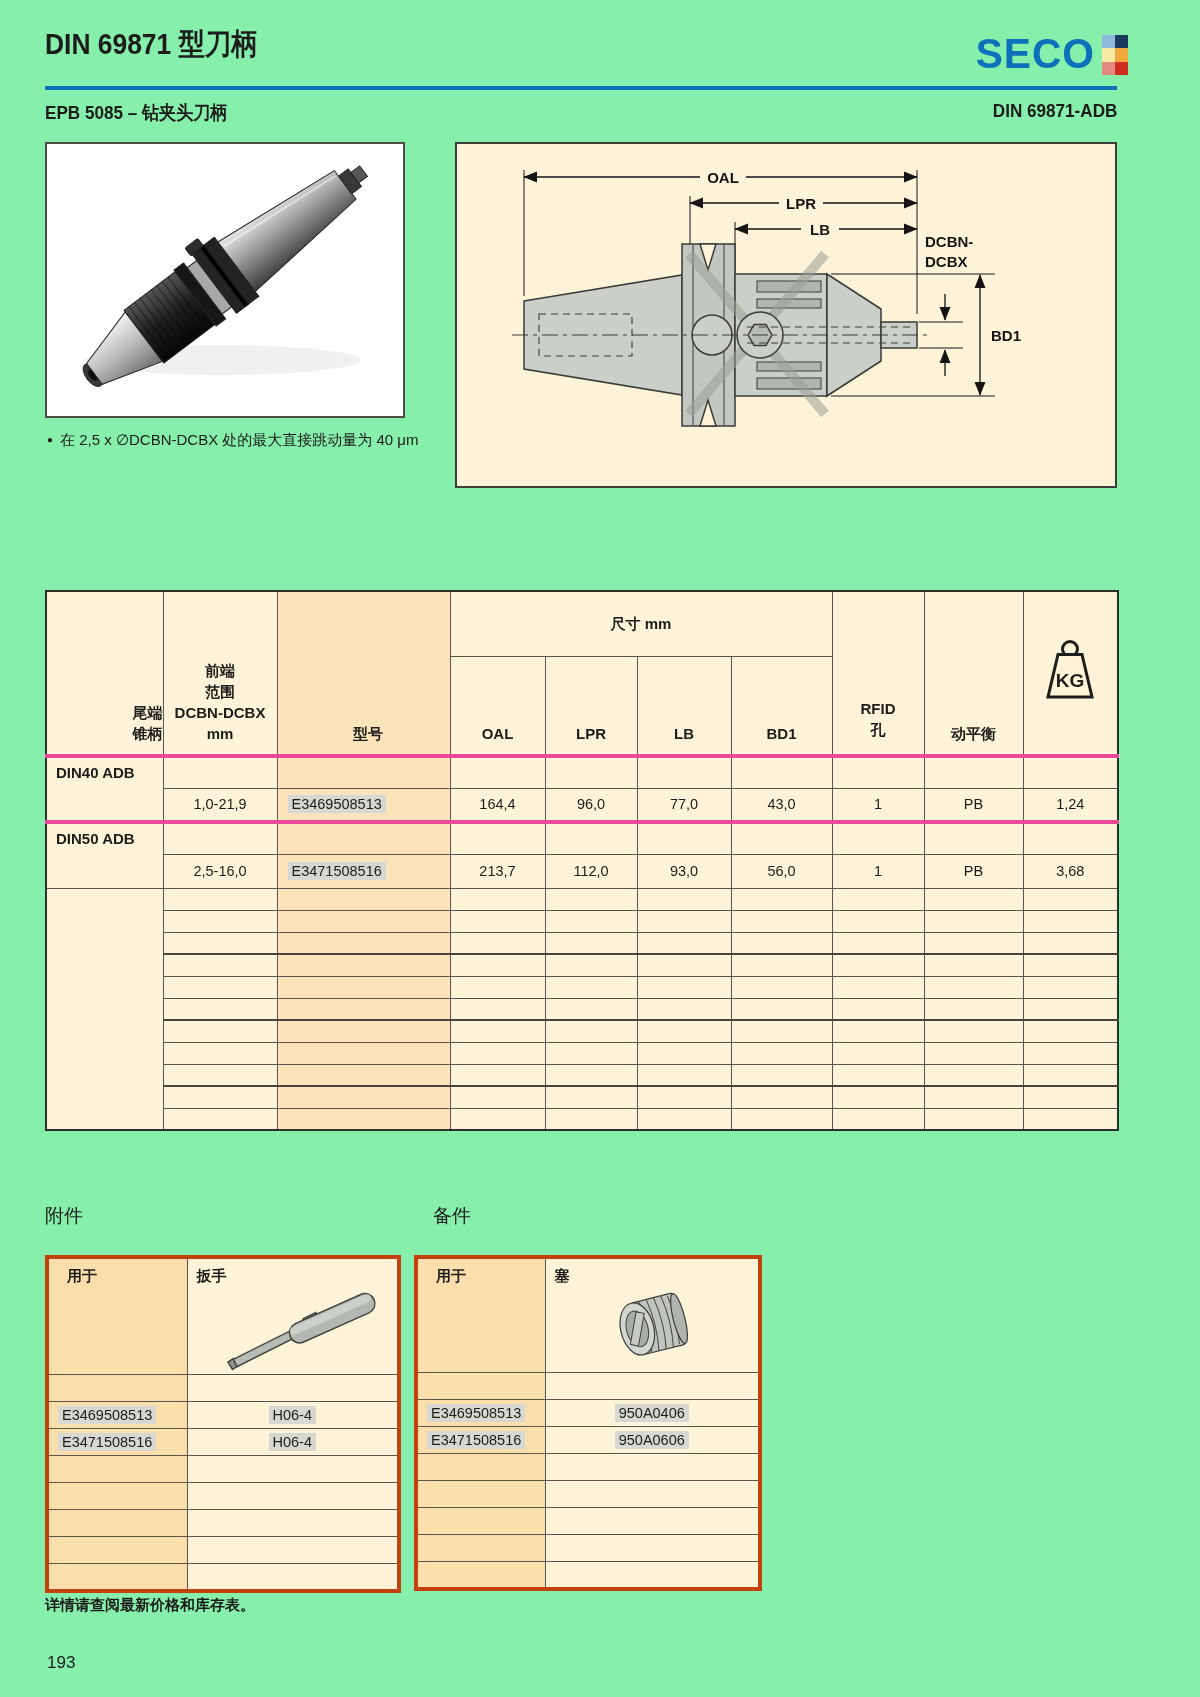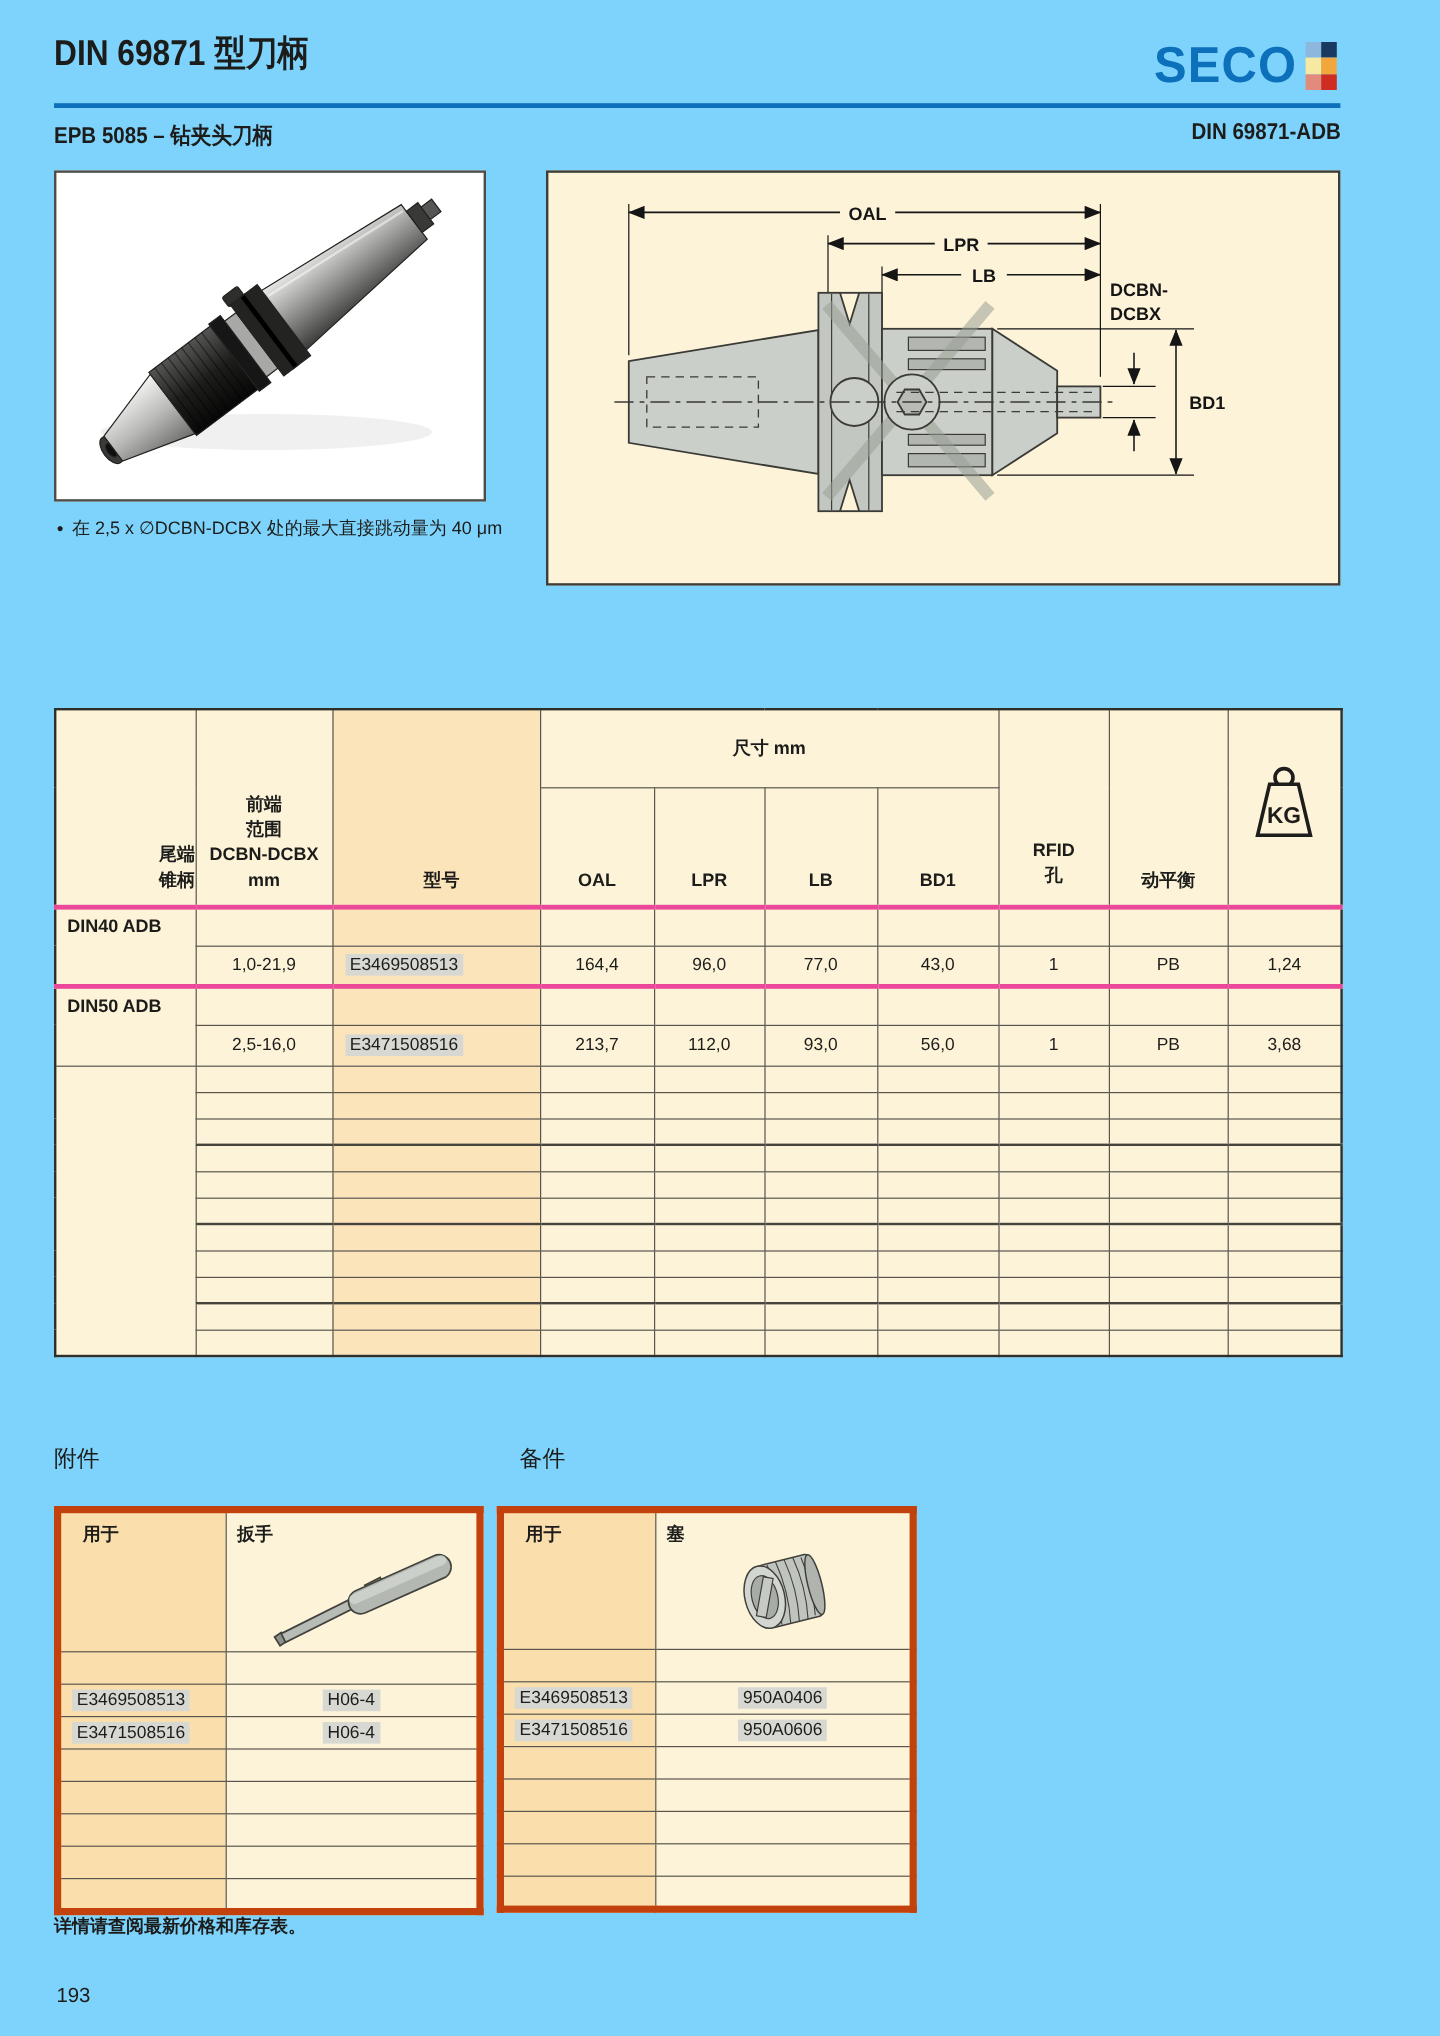--- a/index.html
+++ b/index.html
@@ -1,22 +1,22 @@
 <!DOCTYPE html>
 <html><head>
 <meta charset="utf-8">
 <style>
   html,body{margin:0;padding:0;background:#e8e8e8}
-  .page{position:relative;width:1200px;height:1697px;background:#7dd3fc;
+  .page{position:relative;width:1200px;height:1697px;background:#86efac;
         font-family:"Liberation Sans","DejaVu Sans",sans-serif;color:#1c1c1a;overflow:hidden;margin:0 auto}
 
   
   .title{position:absolute;left:45px;top:24px;font-size:30px;font-weight:bold;
          transform:scaleX(.88);transform-origin:0 50%;white-space:nowrap}
-  .logo{position:absolute;top:34px;right:86px;display:flex;align-items:flex-start}
+  .logo{position:absolute;top:34px;right:72px;display:flex;align-items:flex-start}
   .logo-text{color:#0c71ba;font-size:42px;line-height:40px;font-weight:bold;letter-spacing:1px;
              transform:scaleX(.97);transform-origin:100% 50%}
   .logo-grid{display:grid;grid-template-columns:13px 13px;grid-auto-rows:13.3px;margin-left:7px;margin-top:1px}
   .rule{position:absolute;left:45px;top:86px;width:1072px;height:4px;background:#0c71ba}
   .sub-left{position:absolute;left:45px;top:100px;font-size:19px;font-weight:bold;
             transform:scaleX(.9);transform-origin:0 50%;white-space:nowrap}
   .sub-right{position:absolute;right:83px;top:100px;font-size:19px;font-weight:bold;
              transform:scaleX(.9);transform-origin:100% 50%;white-space:nowrap}
 
   
@@ -45,21 +45,21 @@
   .mt .model-col{background:#fbe3ba}
   .mt .group-row td{height:32px;border-top:4px solid #ec4899}
   .mt .group-label{text-align:left;padding:6px 0 0 9px;font-weight:bold;vertical-align:top;font-size:15px}
   .mt .data-row td{height:34px}
   .mt .empty-row td{height:22px}
   .mt .sep td{border-bottom:2px solid #47443e}
   .mt .model-cell{text-align:left;padding-left:10px}
 
   
   .sec-head{position:absolute;top:1203px;font-size:19px}
-  .acc{position:absolute;top:1255px;border:6px solid #c2410c;background:#fcf3d8}
+  .acc{position:absolute;top:1255px;border:4px solid #c2410c;background:#fcf3d8}
   .acc td{border:1px solid #5a564e;font-size:14.5px;height:27px;box-sizing:border-box;text-align:center;padding:0}
   .acc .c1{background:#fadfad;text-align:left;padding-left:9px}
   .acc .img-row td{height:112px;vertical-align:top}
   .cell-label{font-weight:bold;font-size:15px;display:block;text-align:left;padding:8px 0 0 9px}
   .img-wrap{display:flex;justify-content:center;align-items:center;margin-top:0}
 
   .footer-note{position:absolute;left:45px;top:1596px;font-size:15px;font-weight:bold}
   .page-num{position:absolute;left:47px;top:1653px;font-size:17px}
 </style>
 </head>

